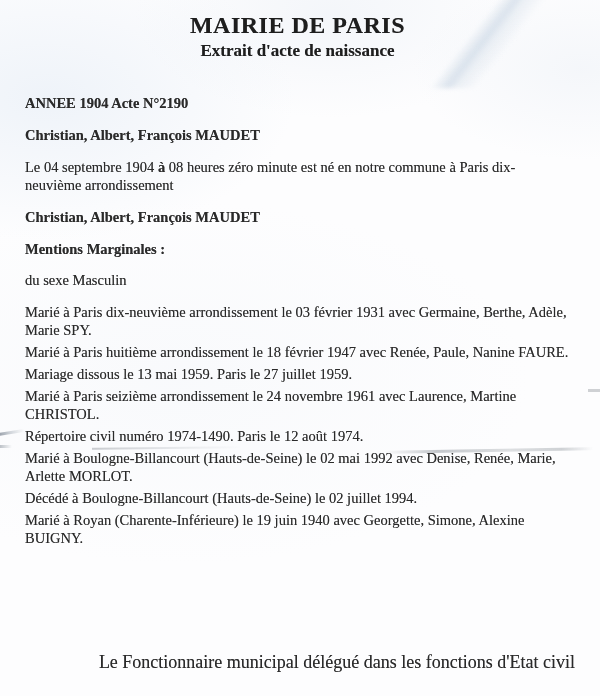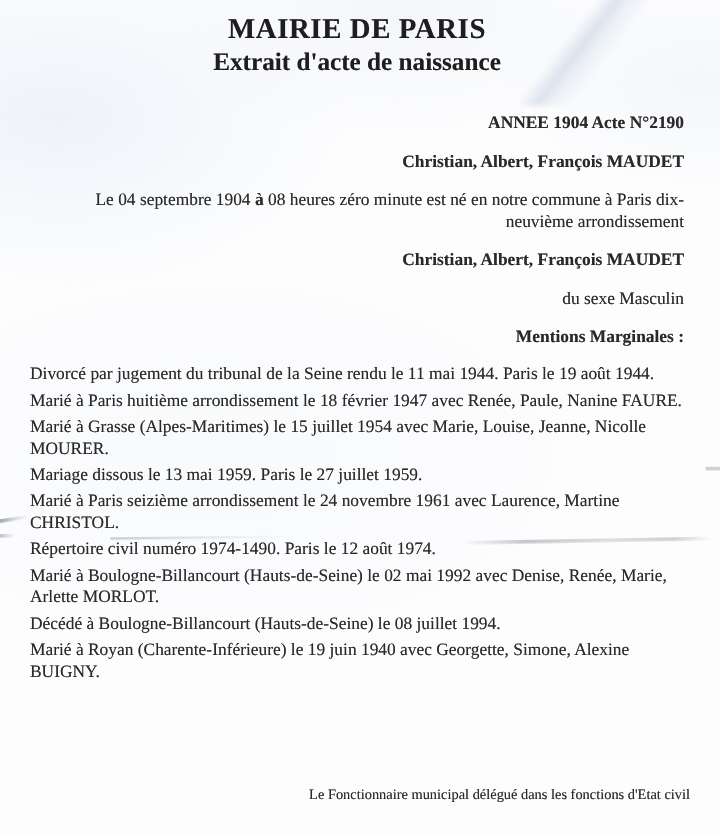--- a/index.html
+++ b/index.html
@@ -53,32 +53,32 @@
     left: 588px; top: 389px; width: 12px; height: 3px;
     background: rgba(150,155,162,0.45); filter: blur(0.5px);
   }
   h1, h2, p { margin: 0; text-shadow: 0 0 0.5px rgba(45,45,45,0.55); }
   .doc-header { text-align: center; }
   h1 {
     font-size: 24px; line-height: 27px; font-weight: bold;
     letter-spacing: 0.5px; color: #1e1e1e;
   }
   h2 {
-    font-size: 21px; line-height: 20px; font-weight: bold;
+    font-size: 17px; line-height: 20px; font-weight: bold;
     margin-top: 2px; color: #1e1e1e;
   }
   .doc-body { margin-top: 33px; font-size: 14.5px; }
   .doc-body p { line-height: 18px; }
-  .para { margin-bottom: 14px; max-width: 548px; text-align: right; }
+  .para { margin-bottom: 14px; max-width: 548px; }
   .b { font-weight: bold; }
   .heading { margin-bottom: 13px; }
   .m { margin-bottom: 4px; max-width: 548px; }
   .doc-footer {
     position: absolute; left: 25px; right: 25px; top: 653px;
-    text-align: right; font-size: 12px;
+    text-align: right; font-size: 18px;
   }
   .doc-footer p { line-height: 18px; }
 </style>
 </head>
 <body>
 
 <div class="page">
 
   <div class="texture">
     <div class="crease crease-topright"></div>
@@ -96,32 +96,31 @@
 
   <main class="doc-body">
     <p class="para b">ANNEE 1904 Acte N°2190</p>
 
     <p class="para b">Christian, Albert, François MAUDET</p>
 
     <p class="para"><span>Le 04 septembre 1904 </span><span class="b">à</span><span> 08 heures zéro minute est né en notre commune à Paris dix-neuvième arrondissement</span></p>
 
     <p class="para b">Christian, Albert, François MAUDET</p>
 
+    <p class="para b heading">Mentions Marginales :</p>
+
     <p class="para">du sexe Masculin</p>
 
-    <p class="para b heading">Mentions Marginales :</p>
-
-    <p class="m">Divorcé par jugement du tribunal de la Seine rendu le 11 mai 1944. Paris le 19 août 1944.</p>
+    <p class="m">Marié à Paris dix-neuvième arrondissement le 03 février 1931 avec Germaine, Berthe, Adèle, Marie SPY.</p>
     <p class="m">Marié à Paris huitième arrondissement le 18 février 1947 avec Renée, Paule, Nanine FAURE.</p>
-    <p class="m">Marié à Grasse (Alpes-Maritimes) le 15 juillet 1954 avec Marie, Louise, Jeanne, Nicolle MOURER.</p>
     <p class="m">Mariage dissous le 13 mai 1959. Paris le 27 juillet 1959.</p>
     <p class="m">Marié à Paris seizième arrondissement le 24 novembre 1961 avec Laurence, Martine CHRISTOL.</p>
     <p class="m">Répertoire civil numéro 1974-1490. Paris le 12 août 1974.</p>
     <p class="m">Marié à Boulogne-Billancourt (Hauts-de-Seine) le 02 mai 1992 avec Denise, Renée, Marie, Arlette MORLOT.</p>
-    <p class="m">Décédé à Boulogne-Billancourt (Hauts-de-Seine) le 08 juillet 1994.</p>
+    <p class="m">Décédé à Boulogne-Billancourt (Hauts-de-Seine) le 02 juillet 1994.</p>
     <p class="m">Marié à Royan (Charente-Inférieure) le 19 juin 1940 avec Georgette, Simone, Alexine BUIGNY.</p>
   </main>
 
   <footer class="doc-footer">
     <p>Le Fonctionnaire municipal délégué dans les fonctions d'Etat civil</p>
   </footer>
 
 </div>
 
 </body></html>

